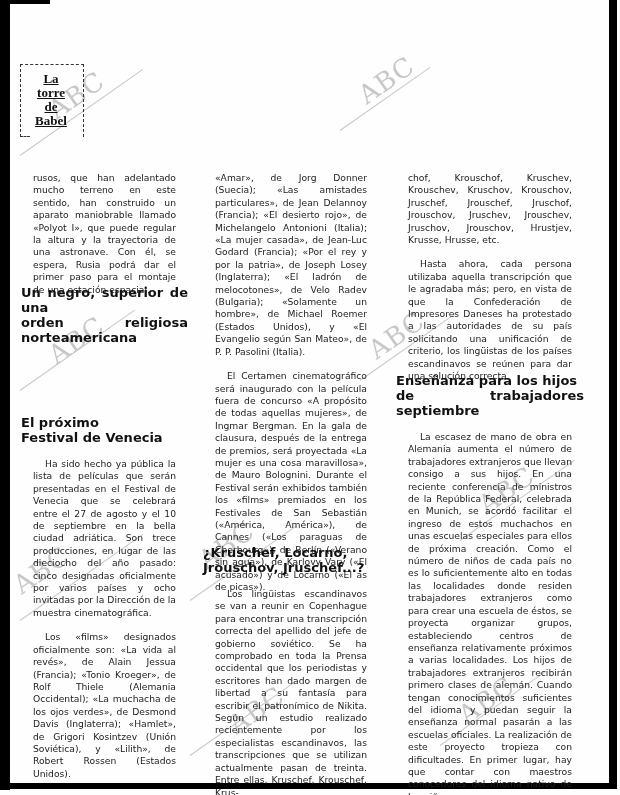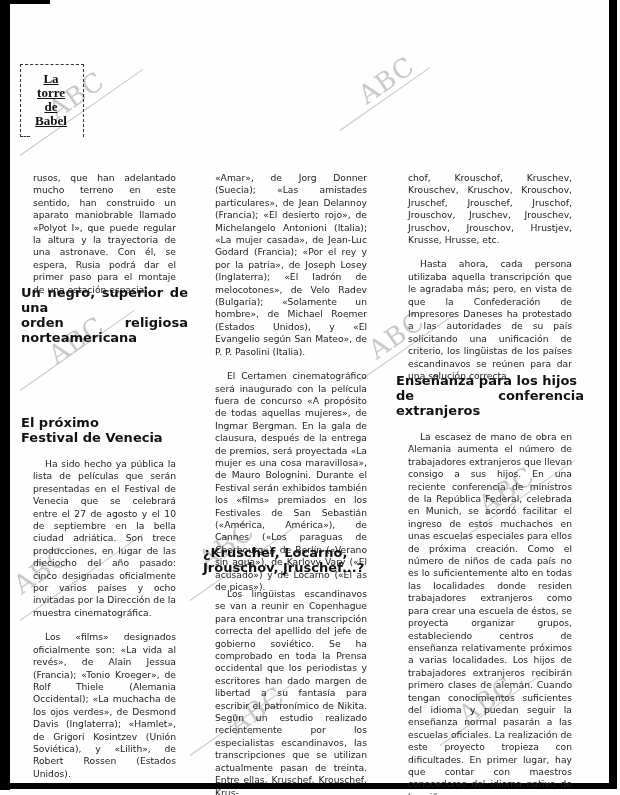--- a/index.html
+++ b/index.html
@@ -99,17 +99,17 @@
     <p class="indent" style="margin-top:13px;">Los lingüistas escandinavos se van a reunir en Copenhague para encontrar una transcripción correcta del apellido del jefe de gobierno soviético. Se ha comprobado en toda la Prensa occidental que los periodistas y escritores han dado margen de libertad a su fantasía para escribir el patronímico de Nikita. Según un estudio realizado recientemente por los especialistas escandinavos, las transcripciones que se utilizan actualmente pasan de treinta. Entre ellas, Kruschef, Krouschef, Krus-</p>
   </div>
 
   <div class="col c3" style="top:160px;">
     <p>chof, Krouschof, Kruschev, Krouschev, Kruschov, Krouschov, Jruschef, Jrouschef, Jruschof, Jrouschov, Jruschev, Jrouschev, Jruschov, Jrouschov, Hrustjev, Krusse, Hrusse, etc.</p>
     <p class="indent" style="margin-top:3px;">Hasta ahora, cada persona utilizaba aquella transcripción que le agradaba más; pero, en vista de que la Confederación de Impresores Daneses ha protestado a las autoridades de su país solicitando una unificación de criterio, los lingüistas de los países escandinavos se reúnen para dar una solución correcta.</p>
   </div>
   <div class="col c3" style="top:373px;">
     <h3 class="headline">
       <span>Enseñanza para los hijos</span><br>
-      <span>de conferencia extranjeros</span>
+      <span>de trabajadores septiembre</span>
     </h3>
     <p class="indent" style="margin-top:13px;">La escasez de mano de obra en Alemania aumenta el número de trabajadores extranjeros que llevan consigo a sus hijos. En una reciente conferencia de ministros de la República Federal, celebrada en Munich, se acordó facilitar el ingreso de estos muchachos en unas escuelas especiales para ellos de próxima creación. Como el número de niños de cada país no es lo suficientemente alto en todas las localidades donde residen trabajadores extranjeros como para crear una escuela de éstos, se proyecta organizar grupos, estableciendo centros de enseñanza relativamente próximos a varias localidades. Los hijos de trabajadores extranjeros recibirán primero clases de alemán. Cuando tengan conocimientos suficientes del idioma y puedan seguir la enseñanza normal pasarán a las escuelas oficiales. La realización de este proyecto tropieza con dificultades. En primer lugar, hay que contar con maestros conocedores del idioma nativo de los niños y que</p>
   </div>
 </div>
 
 </body></html>

